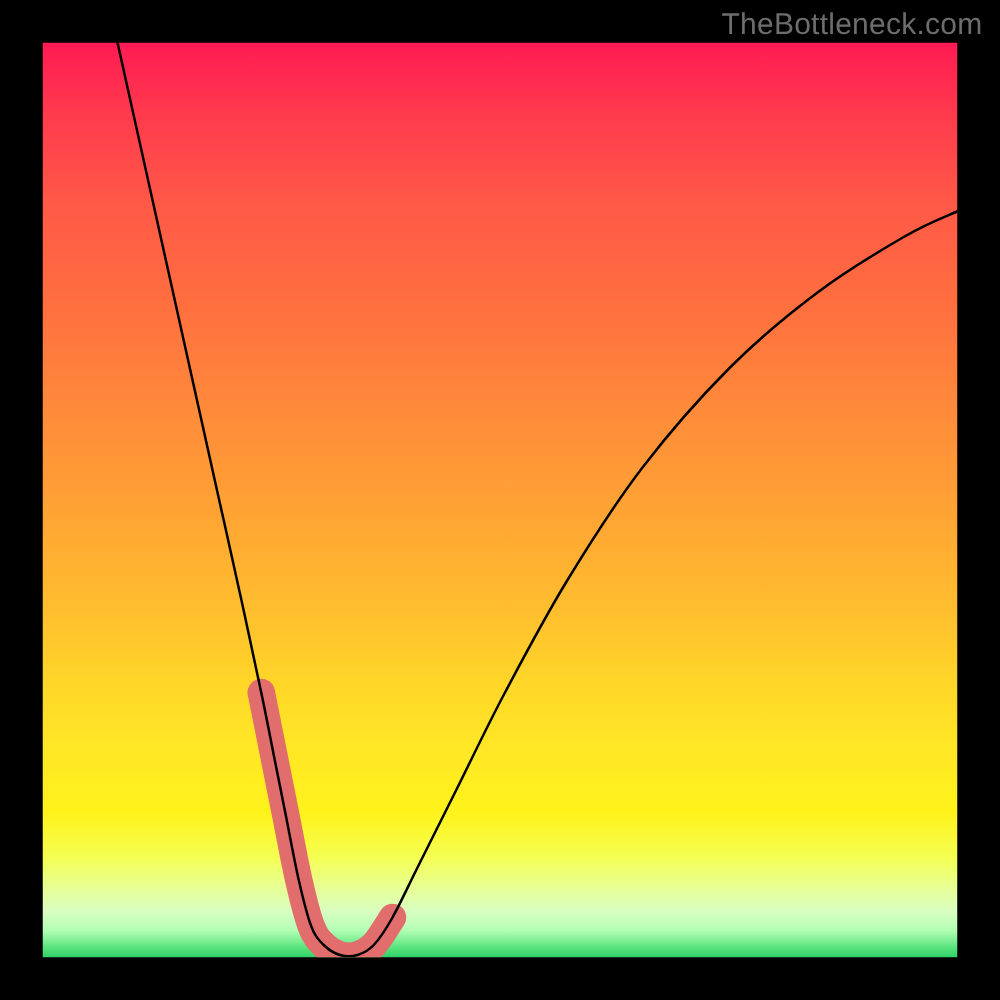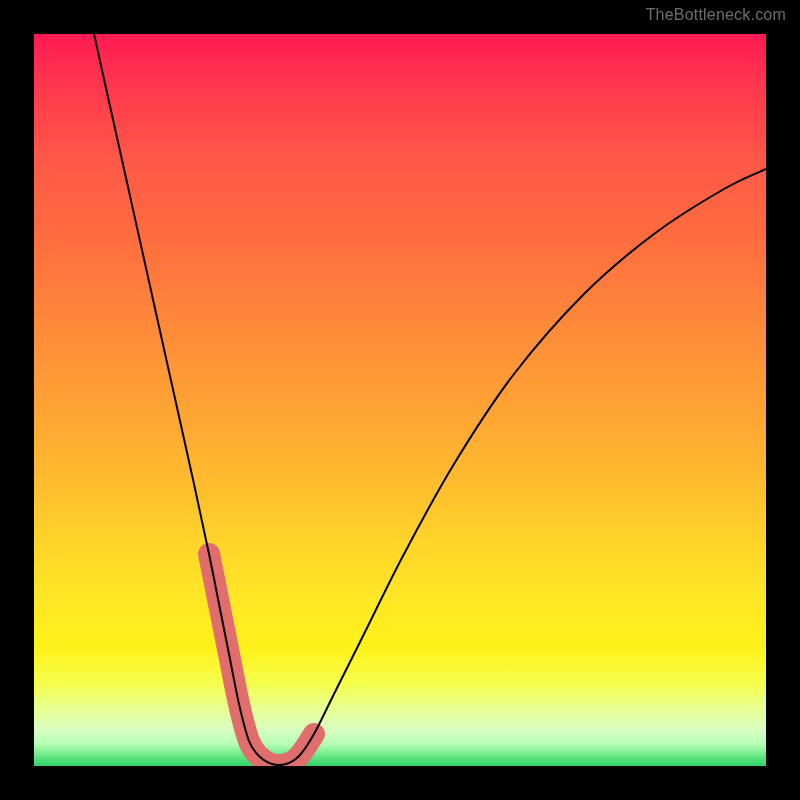--- a/index.html
+++ b/index.html
@@ -46,21 +46,21 @@
       #b5ffb5 97%,
       #55e27a 99%,
       #2fd16a 100%
     );
   }
   .watermark {
     position: absolute;
     top: 6px;
     right: 14px;
     color: #6d6d6d;
-    font-size: 16px;
+    font-size: 24px;
     font-weight: 500;
     letter-spacing: 0.2px;
     user-select: none;
   }
   svg.curves {
     position: absolute;
     inset: 0;
   }
 </style>
 </head>

